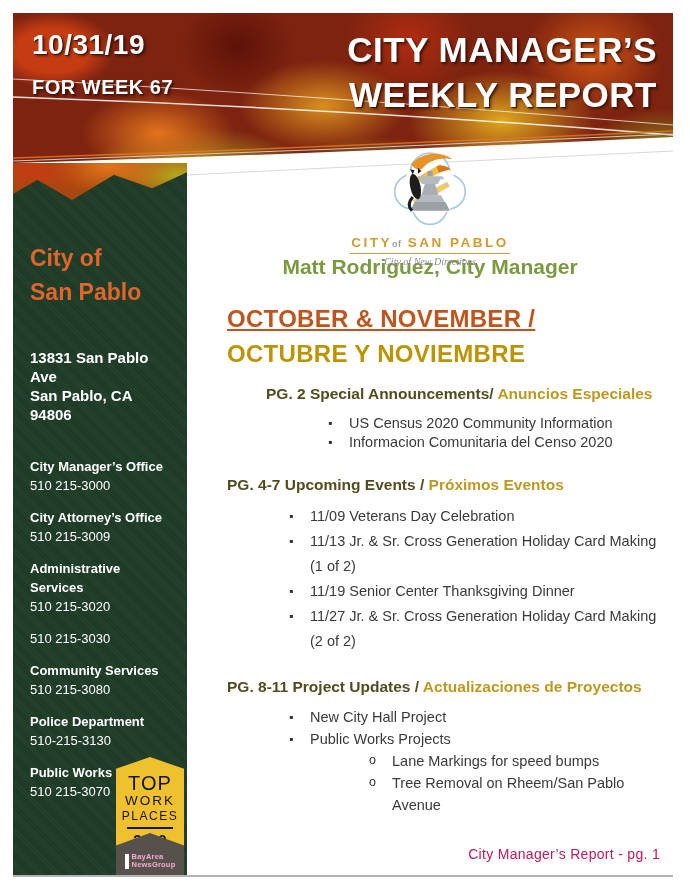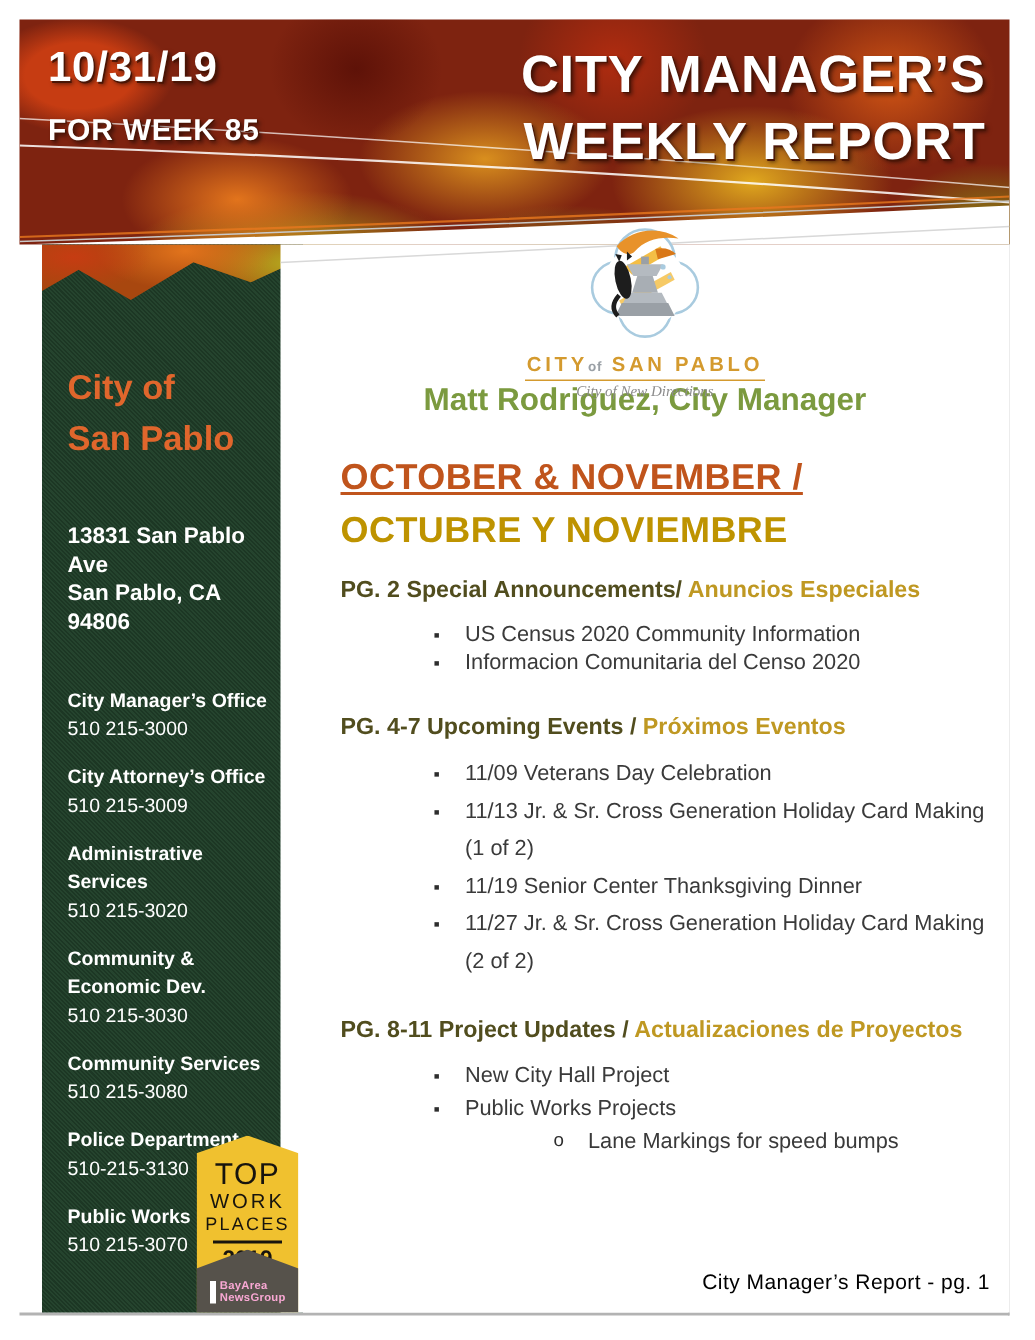--- a/index.html
+++ b/index.html
@@ -31,21 +31,21 @@
   .banner-date .week { font-size:20px; font-weight:bold; margin-top:15px; letter-spacing:.5px; }
   .banner-title { position:absolute; right:16px; top:14px; text-align:right; color:#fff; z-index:3;
     font-size:35px; font-weight:bold; line-height:45px; letter-spacing:.5px;
     text-shadow:1px 1px 0 #4a1505, 2px 2px 3px rgba(0,0,0,.55); }
 
   
   .content-frame { position:absolute; left:13px; top:163px; width:660px; height:714px;
     border-right:1px solid #b3b3b3; border-bottom:2px solid #b3b3b3; }
 
   
-  .sidebar { position:absolute; left:15px; top:0; width:174px; height:712px;
+  .sidebar { position:absolute; left:0; top:0; width:174px; height:712px;
     background-color:#21402a;
     background-image:repeating-linear-gradient(45deg, rgba(0,0,0,.14) 0 1px, rgba(255,255,255,.02) 1px 2px);
     color:#fff; }
   .sidebar::before { content:""; position:absolute; left:0; top:0; width:174px; height:42px;
     background:
       radial-gradient(ellipse 70px 30px at 12% 20%, #c63c12 0%, rgba(198,60,18,0) 75%),
       radial-gradient(ellipse 80px 35px at 55% 10%, #e2741c 0%, rgba(226,116,28,0) 75%),
       radial-gradient(ellipse 90px 40px at 95% 30%, #b4a81e 0%, rgba(180,168,30,0) 78%),
       #a8470f;
     clip-path:polygon(0 0,100% 0,100% 22%,80% 60%,58% 28%,34% 88%,14% 40%,0 74%);
@@ -88,51 +88,51 @@
   .logo-tagline { font-family:"Liberation Serif", serif; font-style:italic; font-size:10px; color:#8c8c8c; }
 
   .manager { margin:0; padding-top:92px; text-align:center; color:#7b9a3f; font-size:21px; font-weight:bold; }
 
   .months { padding-left:40px; margin-top:22px; font-size:24px; font-weight:bold; line-height:35px; letter-spacing:.3px; }
   .months .m1 { color:#c0541c;text-decoration:underline; }
   .months .m2 { color:#be9300; }
 
   .sections { padding-left:40px; padding-right:14px; }
   .section { margin-top:23px; }
-  .section.first { margin-top:13px; }
+  .section.first { margin-top:13px;margin-left:39px; }
   .sec-title { font-size:15.5px; font-weight:bold; color:#514d1e; line-height:19px; }
   .sec-title .es { color:#bf9822; }
   .section ul { list-style:none; margin-top:10px; }
   .section.first ul { margin-top:11px; }
   .section li { position:relative; padding-left:83px; color:#3a3a3a; font-size:14.5px; }
   .section.s0 li { line-height:19px; }
   .section.s1 li { line-height:25px; }
   .section.s2 li { line-height:22px; }
   .section li.l1::before { content:"▪"; position:absolute; left:62px; top:0; font-size:12px; color:#2e2e2e; }
   .section li.l2 { padding-left:165px; }
   .section li.l2::before { content:"o"; position:absolute; left:142px; top:-1px; font-size:12.5px; color:#2e2e2e; }
 
-  .footer-note { position:absolute; right:13px; bottom:13px; color:#000000; font-size:14px; letter-spacing:.3px; }
+  .footer-note { position:absolute; right:13px; bottom:13px; color:#be185d; font-size:14px; letter-spacing:.3px; }
 </style>
 </head>
 <body>
 
 <div class="page">
 
   <div class="banner">
     <svg class="swoosh" viewBox="0 0 660 150" preserveAspectRatio="none">
       <path d="M0,66 Q300,82 660,112" stroke="rgba(255,255,255,.7)" stroke-width="1" fill="none"></path>
       <path d="M0,84 Q340,96 660,122" stroke="rgba(255,255,255,.85)" stroke-width="1.5" fill="none"></path>
       <path d="M0,150 Q330,140 660,124 L660,150 Z" fill="#ffffff"></path>
       <path d="M0,148 Q330,137 660,121" stroke="#c9c9c9" stroke-width="1" fill="none"></path>
       <path d="M0,145 Q330,134 660,118" stroke="#e8781e" stroke-width="1.5" fill="none" opacity=".8"></path>
     </svg>
     <div class="banner-date">
       <div class="date">10/31/19</div>
-      <div class="week">FOR WEEK 85</div>
+      <div class="week">FOR WEEK 67</div>
     </div>
     <div class="banner-title">
       <div>CITY MANAGER’S</div>
       <div>WEEKLY REPORT</div>
     </div>
   </div>
 
   <div class="content-frame">
 
     <div class="sidebar">
@@ -152,21 +152,20 @@
           </div>
           <div class="dept">
             <div class="dname">City Attorney’s Office</div>
             <div class="dphone">510 215-3009</div>
           </div>
           <div class="dept">
             <div class="dname">Administrative Services</div>
             <div class="dphone">510 215-3020</div>
           </div>
           <div class="dept">
-            <div class="dname">Community &amp; Economic Dev.</div>
             <div class="dphone">510 215-3030</div>
           </div>
           <div class="dept">
             <div class="dname">Community Services</div>
             <div class="dphone">510 215-3080</div>
           </div>
           <div class="dept">
             <div class="dname">Police Department</div>
             <div class="dphone">510-215-3130</div>
           </div>
@@ -266,20 +265,21 @@
 
         <div class="section s2">
           <div class="sec-title">
             <span>PG. 8-11 Project Updates /</span>
             <span class="es">Actualizaciones de Proyectos</span>
           </div>
           <ul>
             <li class="l1">New City Hall Project</li>
             <li class="l1">Public Works Projects</li>
             <li class="l2">Lane Markings for speed bumps</li>
+            <li class="l2">Tree Removal on Rheem/San Pablo Avenue</li>
           </ul>
         </div>
 
       </div>
 
       <div class="footer-note">City Manager’s Report - pg. 1</div>
     </div>
 
   </div>
 </div>

